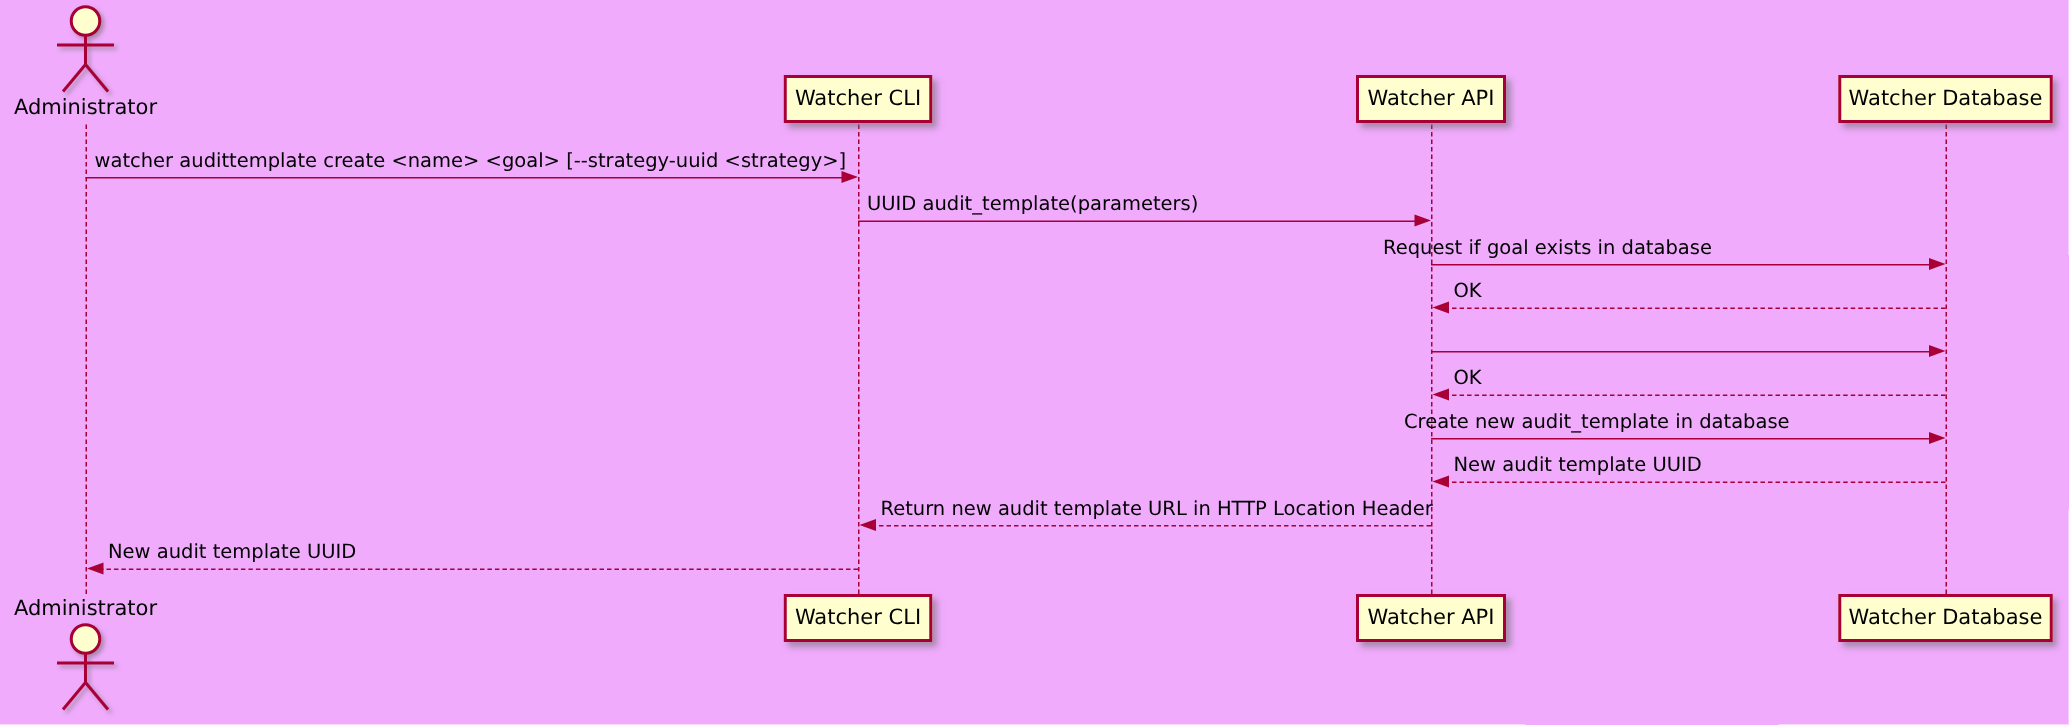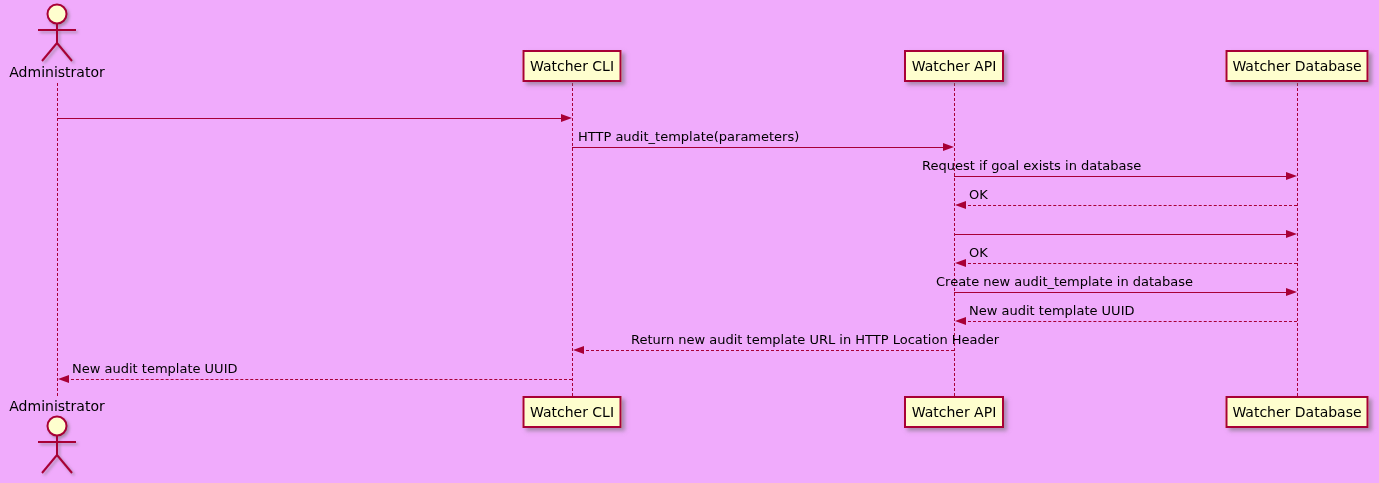--- a/index.html
+++ b/index.html
@@ -85,39 +85,40 @@
       <span>Watcher API</span>
     </div>
     <div class="pbox" style="left: 1297px; top: 50px; width: 143px;">
       <span>Watcher Database</span>
     </div>
     <div class="pbox" style="left: 1297px; top: 396px; width: 143px;">
       <span>Watcher Database</span>
     </div>
     <div class="msg-line solid" style="left: 57px; top: 118px; width: 506px; margin-left: 0px;"></div>
     <div class="msg-head right" style="left: 561px; top: 114px;"></div>
+    <div class="msg-label" style="left: 63px; top: 100px;">watcher audittemplate create &lt;name&gt; &lt;goal&gt; [--strategy-uuid &lt;strategy&gt;]</div>
     <div class="msg-line solid" style="left: 572px; top: 147px; width: 373px; margin-left: 0px;"></div>
     <div class="msg-head right" style="left: 943px; top: 143px;"></div>
-    <div class="msg-label" style="left: 578px; top: 129px;">HTTP audit_template(parameters)</div>
+    <div class="msg-label" style="left: 578px; top: 129px;">UUID audit_template(parameters)</div>
     <div class="msg-line solid" style="left: 954px; top: 176px; width: 334px; margin-left: 0px;"></div>
     <div class="msg-head right" style="left: 1286px; top: 172px;"></div>
     <div class="msg-label" style="left: 922px; top: 158px;">Request if goal exists in database</div>
     <div class="msg-line dashed" style="left: 954px; top: 205px; width: 334px; margin-left: 9px;"></div>
     <div class="msg-head left" style="left: 955px; top: 201px;"></div>
     <div class="msg-label" style="left: 969px; top: 187px;">OK</div>
     <div class="msg-line solid" style="left: 954px; top: 234px; width: 334px; margin-left: 0px;"></div>
     <div class="msg-head right" style="left: 1286px; top: 230px;"></div>
     <div class="msg-line dashed" style="left: 954px; top: 263px; width: 334px; margin-left: 9px;"></div>
     <div class="msg-head left" style="left: 955px; top: 259px;"></div>
     <div class="msg-label" style="left: 969px; top: 245px;">OK</div>
     <div class="msg-line solid" style="left: 954px; top: 292px; width: 334px; margin-left: 0px;"></div>
     <div class="msg-head right" style="left: 1286px; top: 288px;"></div>
     <div class="msg-label" style="left: 936px; top: 274px;">Create new audit_template in database</div>
     <div class="msg-line dashed" style="left: 954px; top: 321px; width: 334px; margin-left: 9px;"></div>
     <div class="msg-head left" style="left: 955px; top: 317px;"></div>
     <div class="msg-label" style="left: 969px; top: 303px;">New audit template UUID</div>
     <div class="msg-line dashed" style="left: 572px; top: 350px; width: 373px; margin-left: 9px;"></div>
     <div class="msg-head left" style="left: 573px; top: 346px;"></div>
-    <div class="msg-label" style="left: 587px; top: 332px; margin-left: 44px;">Return new audit template URL in HTTP Location Header</div>
+    <div class="msg-label" style="left: 587px; top: 332px;">Return new audit template URL in HTTP Location Header</div>
     <div class="msg-line dashed" style="left: 57px; top: 379px; width: 506px; margin-left: 9px;"></div>
     <div class="msg-head left" style="left: 58px; top: 375px;"></div>
     <div class="msg-label" style="left: 72px; top: 361px;">New audit template UUID</div>
   </div>
 
 </body></html>

